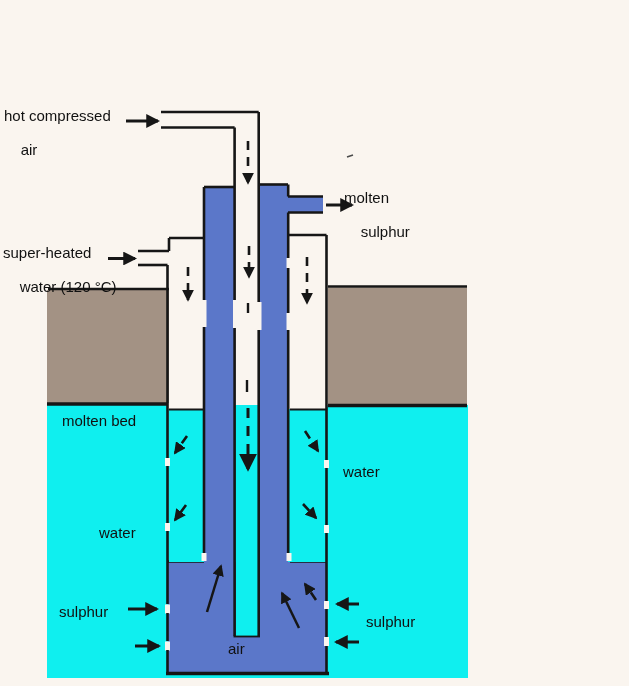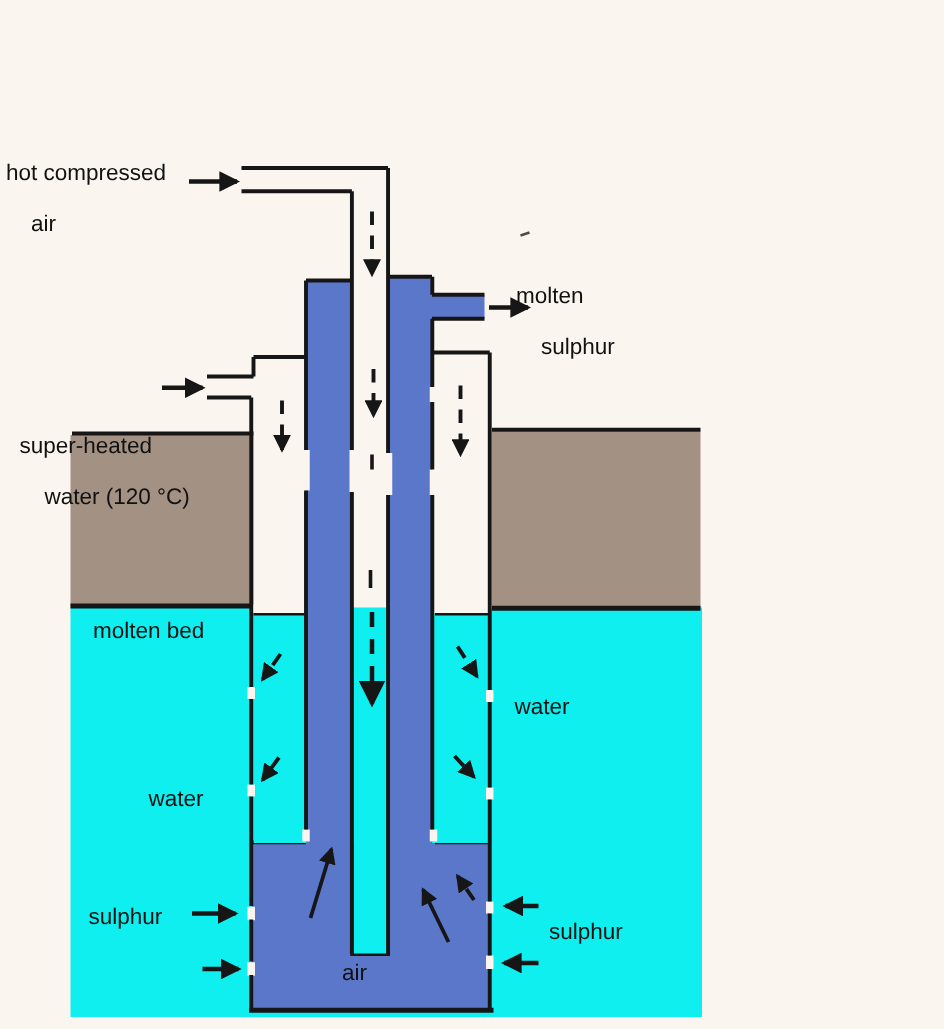--- a/index.html
+++ b/index.html
@@ -149,21 +149,21 @@
       <path class="darrow" d="M305,431 L318,451" stroke-dasharray="7 6"></path>
       <path class="darrow" d="M303,504 L316,518" stroke-dasharray="7 6"></path>
       <path class="darrow" d="M316,600 L305,584" stroke-dasharray="7 6"></path>
     </g>
   </svg>
 
 
   <div class="lbl" style="left:4px;top:107px;"><span>hot compressed</span><br>
     <span>air</span></div>
 
-  <div class="lbl" style="left:13px;top:244px;margin-top:45px;"><span>super-heated</span><br>
+  <div class="lbl" style="left:3px;top:244px;"><span>super-heated</span><br>
     <span>water (120 °C)</span></div>
 
   <div class="lbl" style="left:344px;top:189px;"><span>molten</span><br>
     <span>sulphur</span></div>
 
   <div class="lbl" style="left:62px;top:412px;">molten bed</div>
   <div class="lbl" style="left:343px;top:463px;">water</div>
   <div class="lbl" style="left:99px;top:524px;">water</div>
   <div class="lbl" style="left:59px;top:603px;">sulphur</div>
   <div class="lbl" style="left:366px;top:613px;">sulphur</div>

